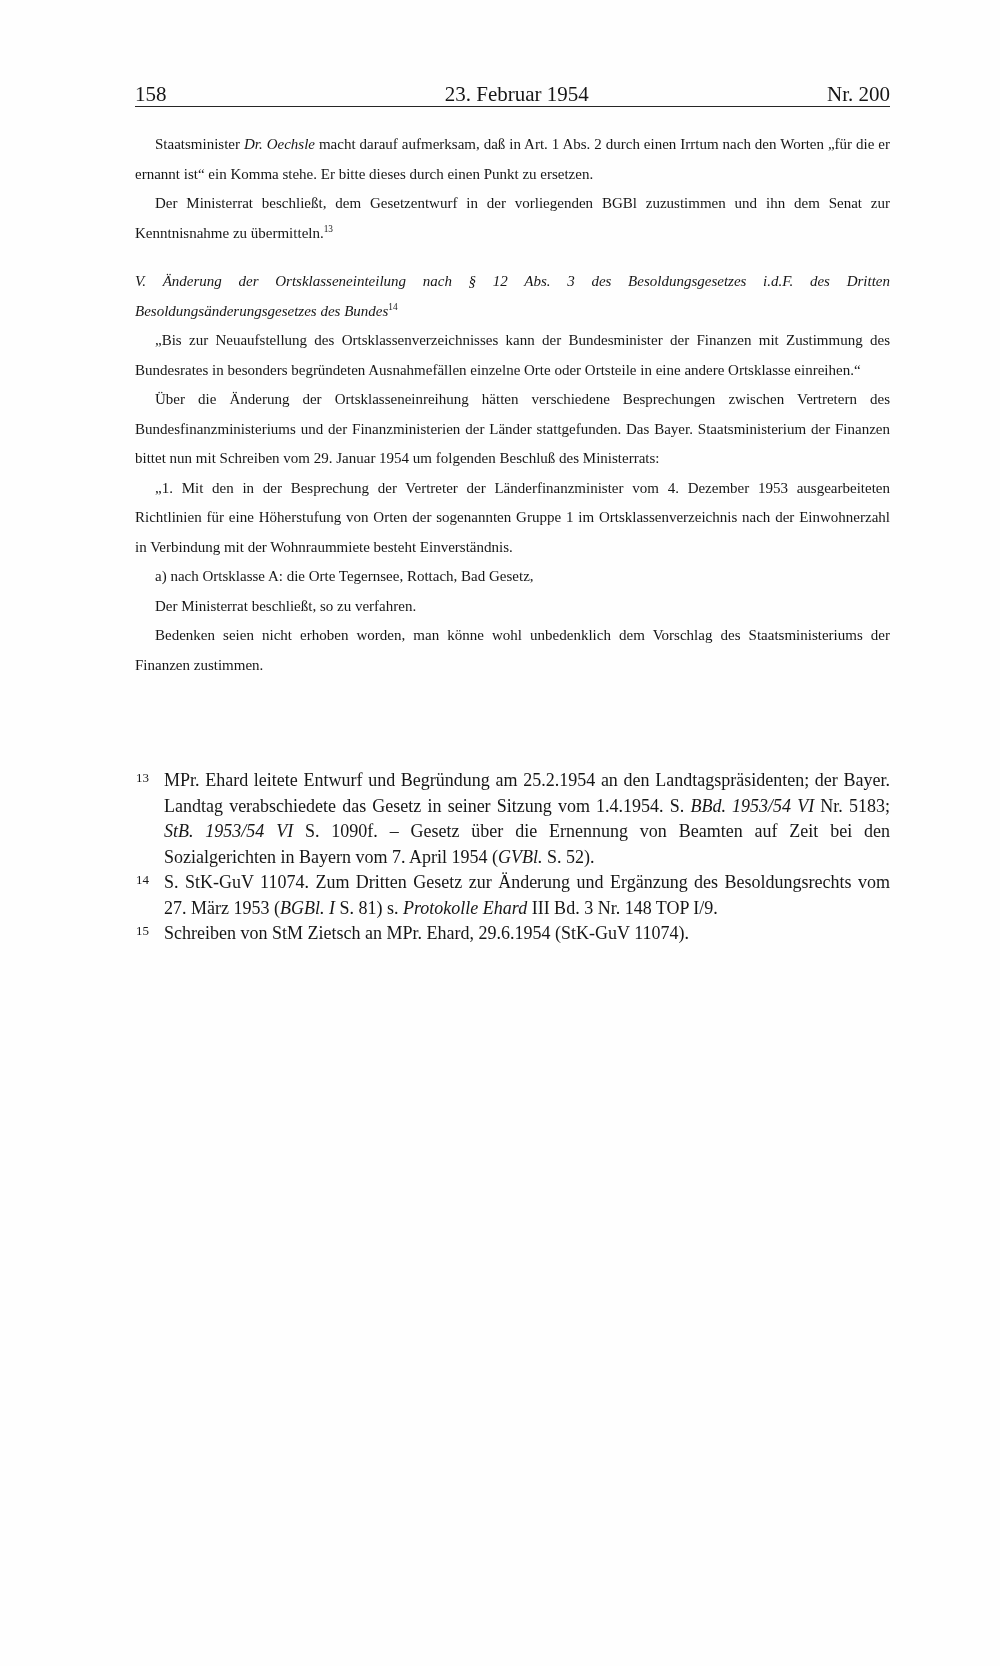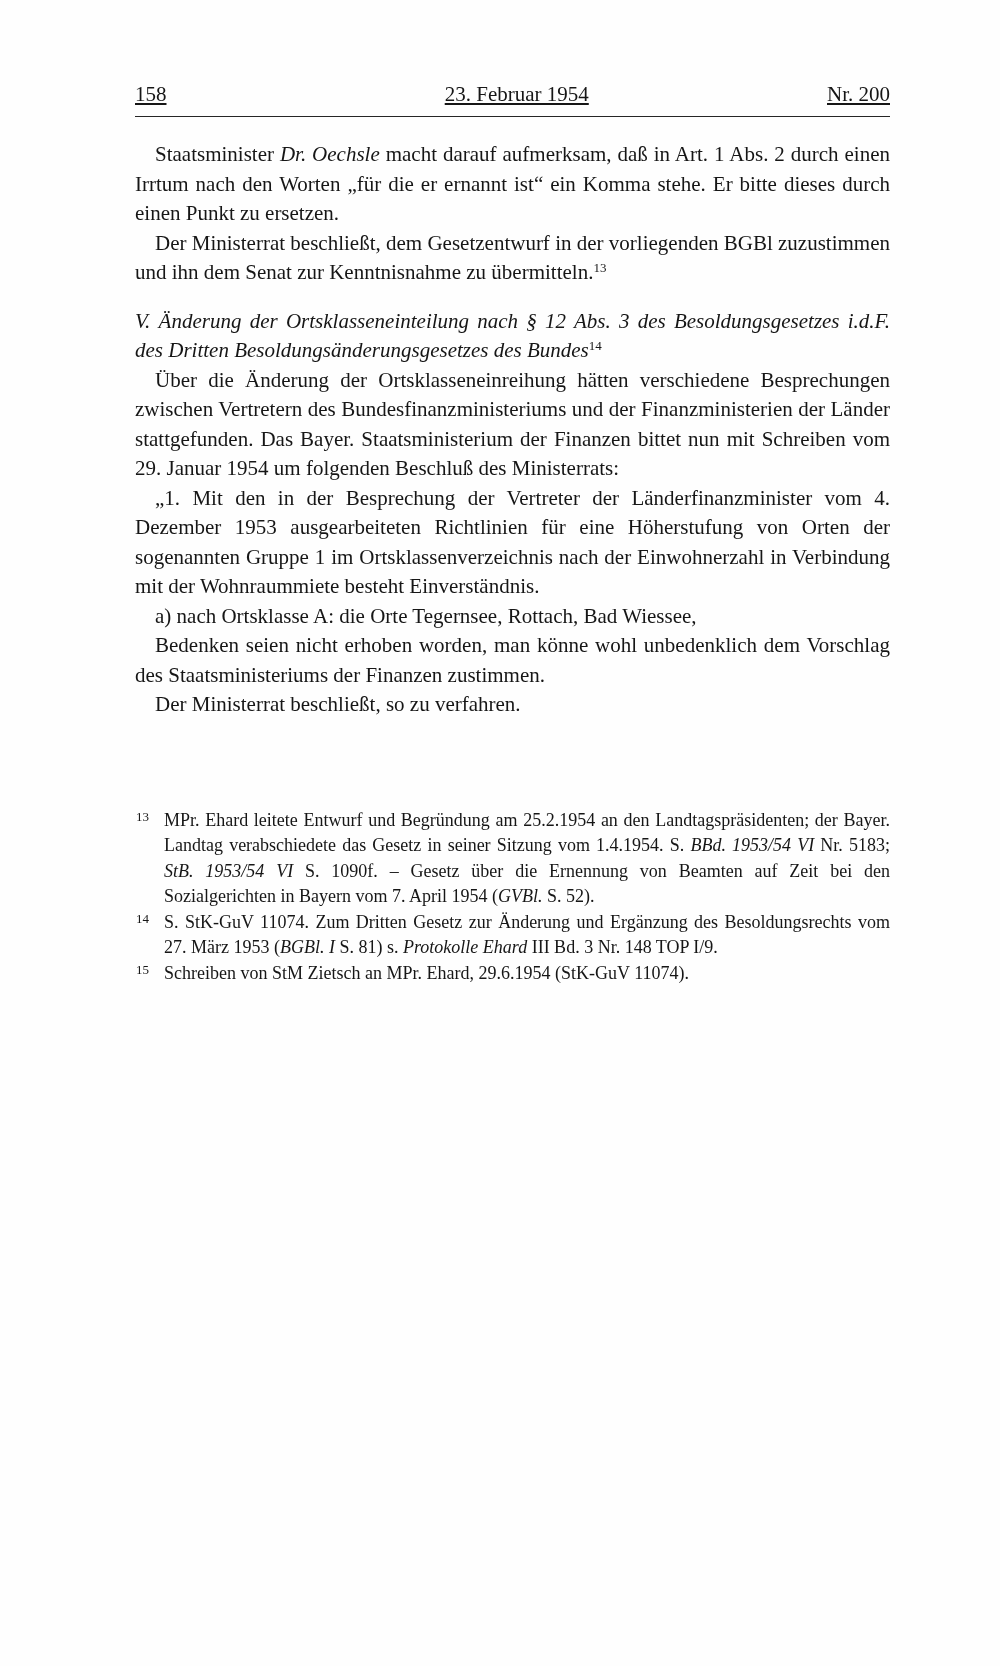--- a/index.html
+++ b/index.html
@@ -18,29 +18,28 @@
     padding: 82px 110px 0 135px;
     overflow: hidden;
   }
   .page-header {
     display: flex;
     justify-content: space-between;
     align-items: flex-end;
     font-size: 21px;
     line-height: 24px;
     border-bottom: 1.6px solid #262626;
-    padding-bottom: 10px;
-    text-decoration: underline;
+    padding-bottom: 0;
   }
   .page-header .hdr-center { text-align: center; margin-left: 40px; }
   .page-header .hdr-right  { text-align: right; }
 
   .body-text {
     margin-top: 23px;
-    font-size: 21px;
+    font-size: 15px;
     line-height: 29.5px;
   }
   .body-text p {
     margin: 0;
     text-align: justify;
     text-indent: 20px;
   }
   .body-text p.flush { text-indent: 0; }
   .body-text p.heading {
     font-style: italic;
@@ -85,25 +84,26 @@
   <header class="page-header">
     <span class="hdr-left">158</span>
     <span class="hdr-center">23. Februar 1954</span>
     <span class="hdr-right">Nr. 200</span>
   </header>
 
   <main class="body-text" id="body-container">
       <p class=""><span>Staatsminister </span><em>Dr. Oechsle</em><span> macht darauf aufmerksam, daß in Art. 1 Abs. 2 durch einen Irrtum nach den Worten „für die er ernannt ist“ ein Komma stehe. Er bitte dieses durch einen Punkt zu ersetzen.</span></p>
       <p class=""><span>Der Ministerrat beschließt, dem Gesetzentwurf in der vorliegenden BGBl zuzustimmen und ihn dem Senat zur Kenntnisnahme zu übermitteln.</span><sup class="fnref">13</sup></p>
       <p class="heading"><em>V. Änderung der Ortsklasseneinteilung nach § 12 Abs. 3 des Besoldungsgesetzes i.d.F. des Dritten Besoldungsänderungsgesetzes des Bundes</em><sup class="fnref">14</sup></p>
+      <p class=""><span>„Bis zur Neuaufstellung des Ortsklassenverzeichnisses kann der Bundesminister der Finanzen mit Zustimmung des Bundesrates in besonders begründeten Ausnahmefällen einzelne Orte oder Ortsteile in eine andere Ortsklasse einreihen.“</span></p>
       <p class=""><span>Über die Änderung der Ortsklasseneinreihung hätten verschiedene Besprechungen zwischen Vertretern des Bundesfinanzministeriums und der Finanzministerien der Länder stattgefunden. Das Bayer. Staatsministerium der Finanzen bittet nun mit Schreiben vom 29. Januar 1954 um folgenden Beschluß des Ministerrats:</span></p>
       <p class=""><span>„1. Mit den in der Besprechung der Vertreter der Länderfinanzminister vom 4. Dezember 1953 ausgearbeiteten Richtlinien für eine Höherstufung von Orten der sogenannten Gruppe 1 im Ortsklassenverzeichnis nach der Einwohnerzahl in Verbindung mit der Wohnraummiete besteht Einverständnis.</span></p>
-      <p class="item"><span>a) nach Ortsklasse A: die Orte Tegernsee, Rottach, Bad Wiessee,</span></p>
+      <p class="item"><span>a) nach Ortsklasse A: die Orte Tegernsee, Rottach, Bad Gesetz,</span></p>
+      <p class=""><span>Der Ministerrat beschließt, so zu verfahren.</span></p>
       <p class=""><span>Bedenken seien nicht erhoben worden, man könne wohl unbedenklich dem Vorschlag des Staatsministeriums der Finanzen zustimmen.</span></p>
-      <p class=""><span>Der Ministerrat beschließt, so zu verfahren.</span></p>
     </main>
 
   <section class="footnotes" id="footnotes-container">
       <p class="footnote"><span class="fn-num">13</span><span>MPr. Ehard leitete Entwurf und Begründung am 25.2.1954 an den Landtagspräsidenten; der Bayer. Landtag verabschiedete das Gesetz in seiner Sitzung vom 1.4.1954. S. </span><em>BBd. 1953/54 VI</em><span> Nr. 5183; </span><em>StB. 1953/54 VI</em><span> S. 1090f. – Gesetz über die Ernennung von Beamten auf Zeit bei den Sozialgerichten in Bayern vom 7. April 1954 (</span><em>GVBl.</em><span> S. 52).</span></p>
       <p class="footnote"><span class="fn-num">14</span><span>S. StK-GuV 11074. Zum Dritten Gesetz zur Änderung und Ergänzung des Besoldungsrechts vom 27. März 1953 (</span><em>BGBl. I</em><span> S. 81) s. </span><em>Protokolle Ehard</em><span> III Bd. 3 Nr. 148 TOP I/9.</span></p>
       <p class="footnote"><span class="fn-num">15</span><span>Schreiben von StM Zietsch an MPr. Ehard, 29.6.1954 (StK-GuV 11074).</span></p>
     </section>
 
 </div>
 

